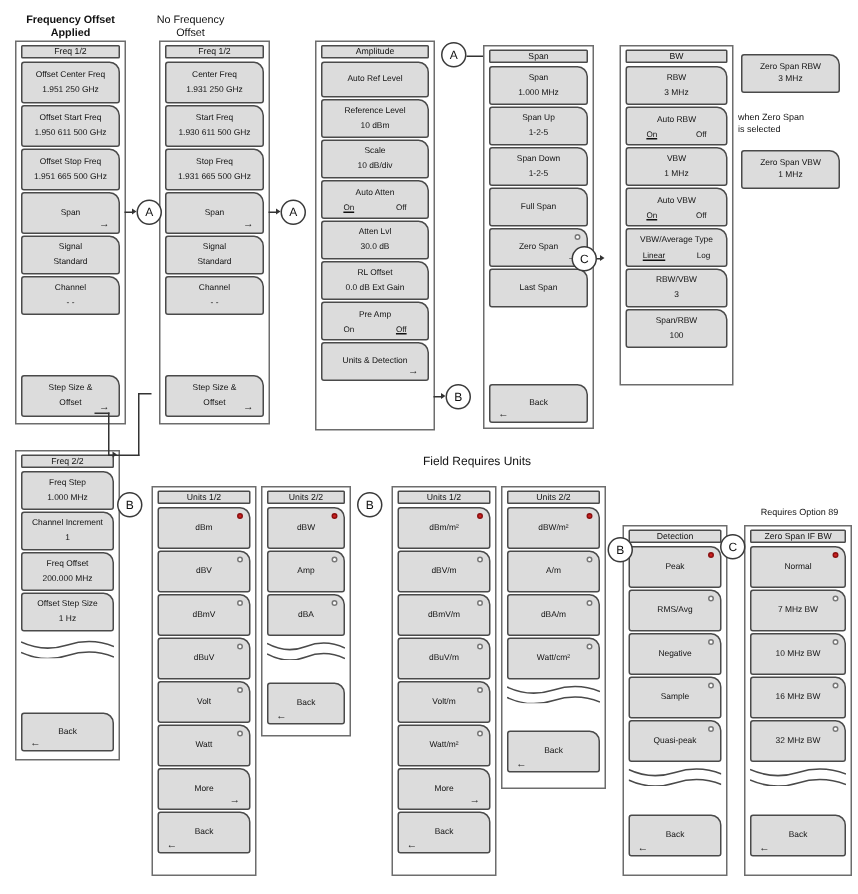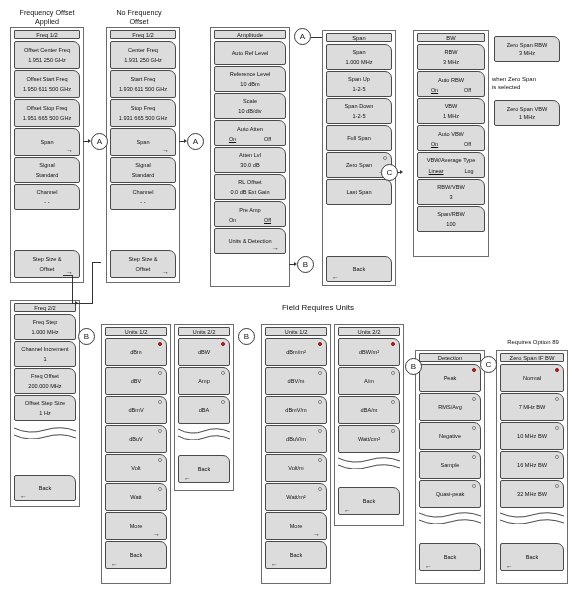--- a/index.html
+++ b/index.html
@@ -67,23 +67,23 @@
     text-align:center;box-sizing:border-box;
   }
   
   .ln{position:absolute;background:#333;}
   .wavy{position:absolute;left:3px;right:3px;height:14px;overflow:hidden;}
   .wavy svg{display:block;}
 </style>
 </head>
 <body>
 
-<div class="coltitle" style="left:8px;top:8px;width:78px;">Frequency Offset
+<div class="coltitle" style="left:8px;top:8px;width:78px;font-weight:bold;">Frequency Offset
 Applied</div>
-<div class="coltitle" style="left:104px;top:8px;width:70px;">No Frequency
+<div class="coltitle" style="left:92px;top:8px;width:70px;">No Frequency
 Offset</div>
 <div class="sectitle" style="left:248px;top:303px;width:140px;">Field Requires Units</div>
 <div class="note" style="left:494px;top:338px;width:78px;text-align:center;">Requires Option 89</div>
 <div class="note" style="left:492px;top:75px;width:80px;">when Zero Span
 is selected</div>
 
 <div class="menuframe" style="left:10px;top:27px;width:72px;height:254px;">
   <div class="skhdr" style="top:2px;">Freq 1/2</div>
   <div class="sk" style="top:13px;height:28px;">
     <span class="l1">Offset Center Freq</span>

